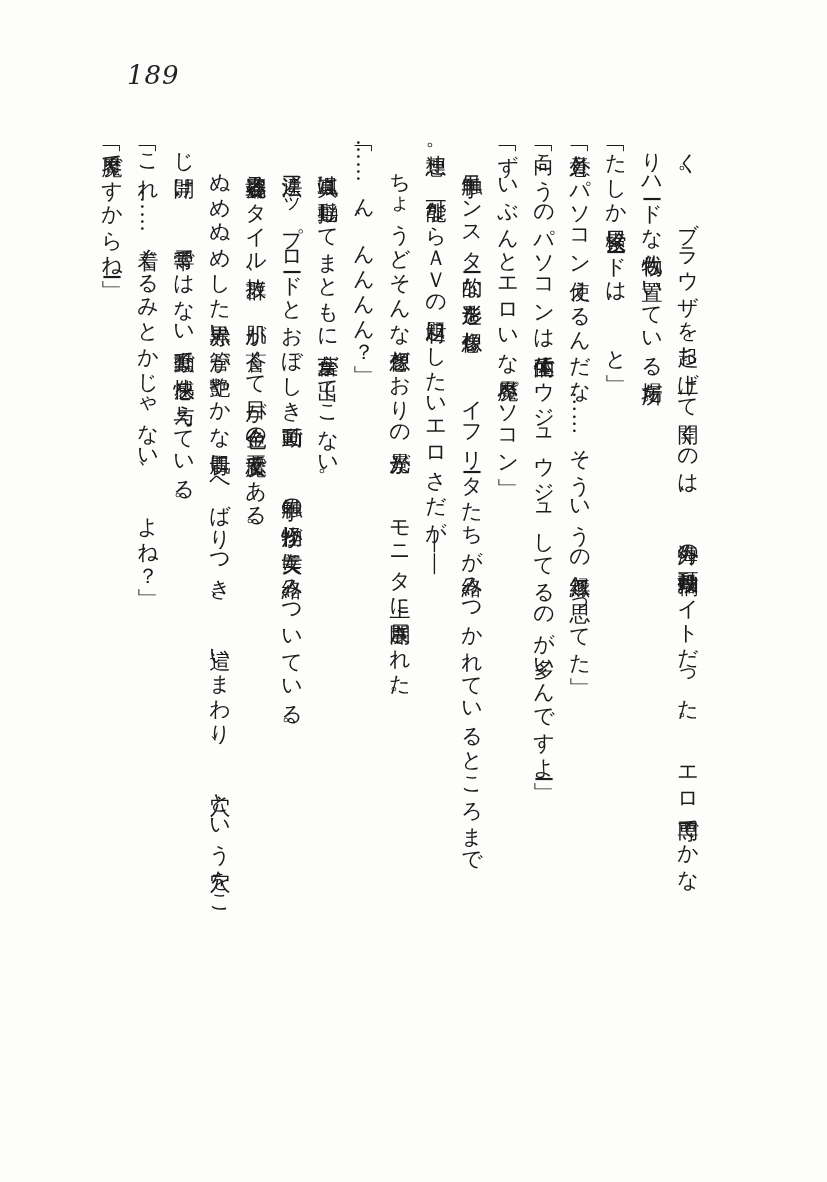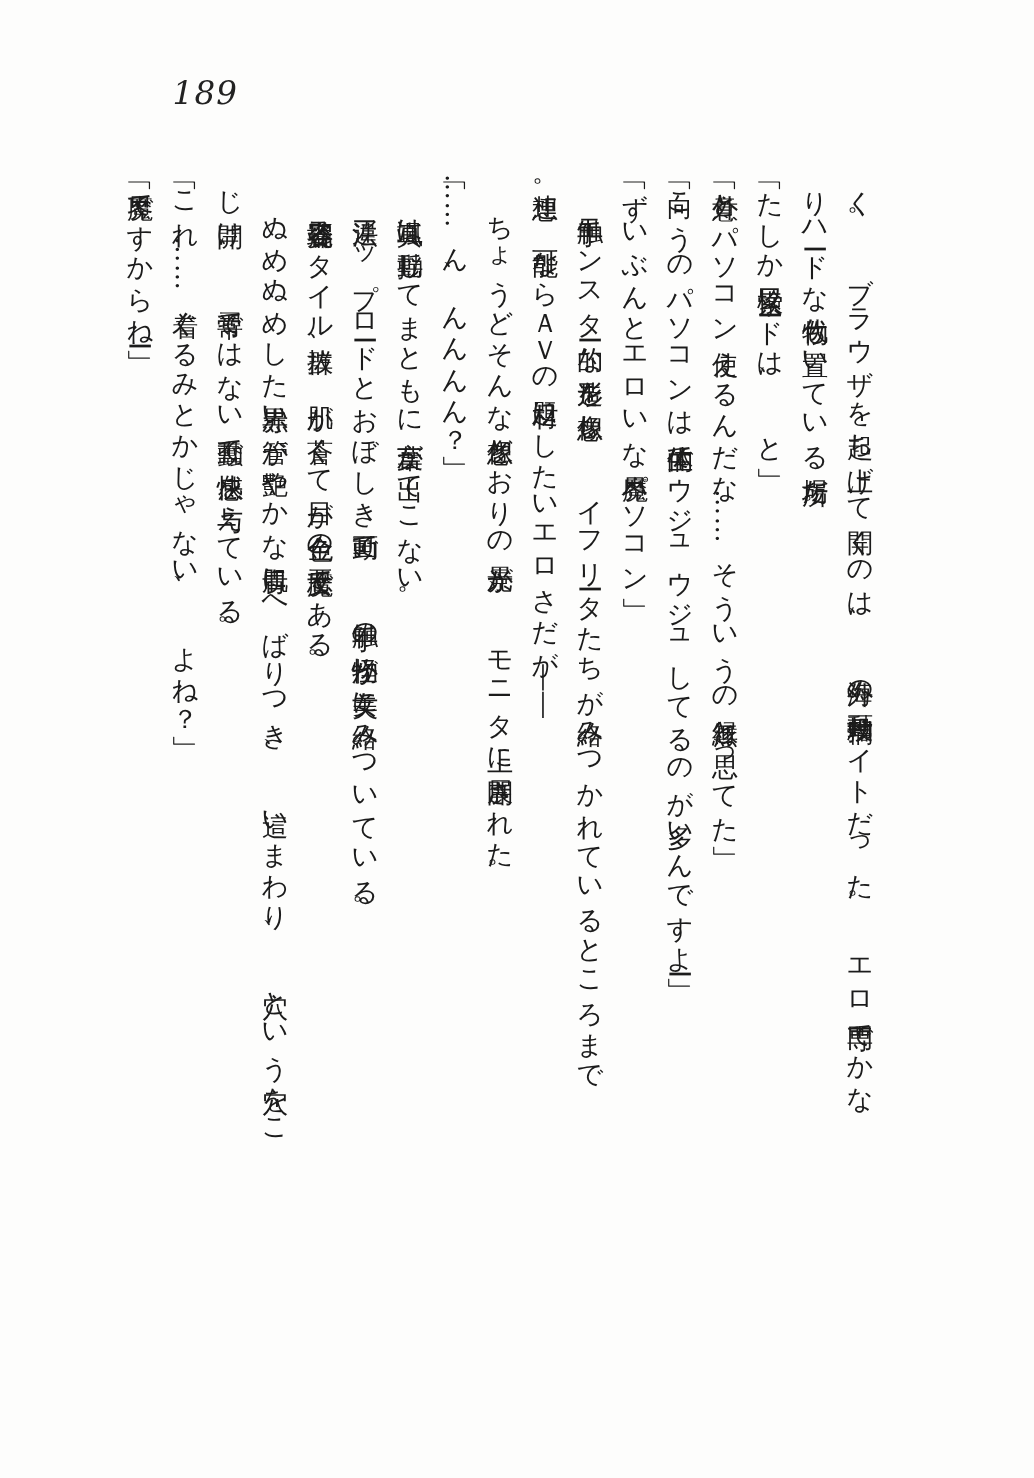--- a/index.html
+++ b/index.html
@@ -13,21 +13,21 @@
     height: 1182px;
     margin: 0 auto;
     background: #fdfdfc;
     overflow: hidden;
     font-family: "DejaVu Serif", "Liberation Serif", serif;
     color: #1b1b1b;
   }
   .page-number {
     position: absolute;
     top: 60px;
-    left: 138px;
+    left: 127px;
     font-size: 26px;
     font-style: italic;
     letter-spacing: 1px;
     color: #222;
   }
   .text-block {
     position: absolute;
     top: 138px;
     right: 121px;
     height: 940px;

